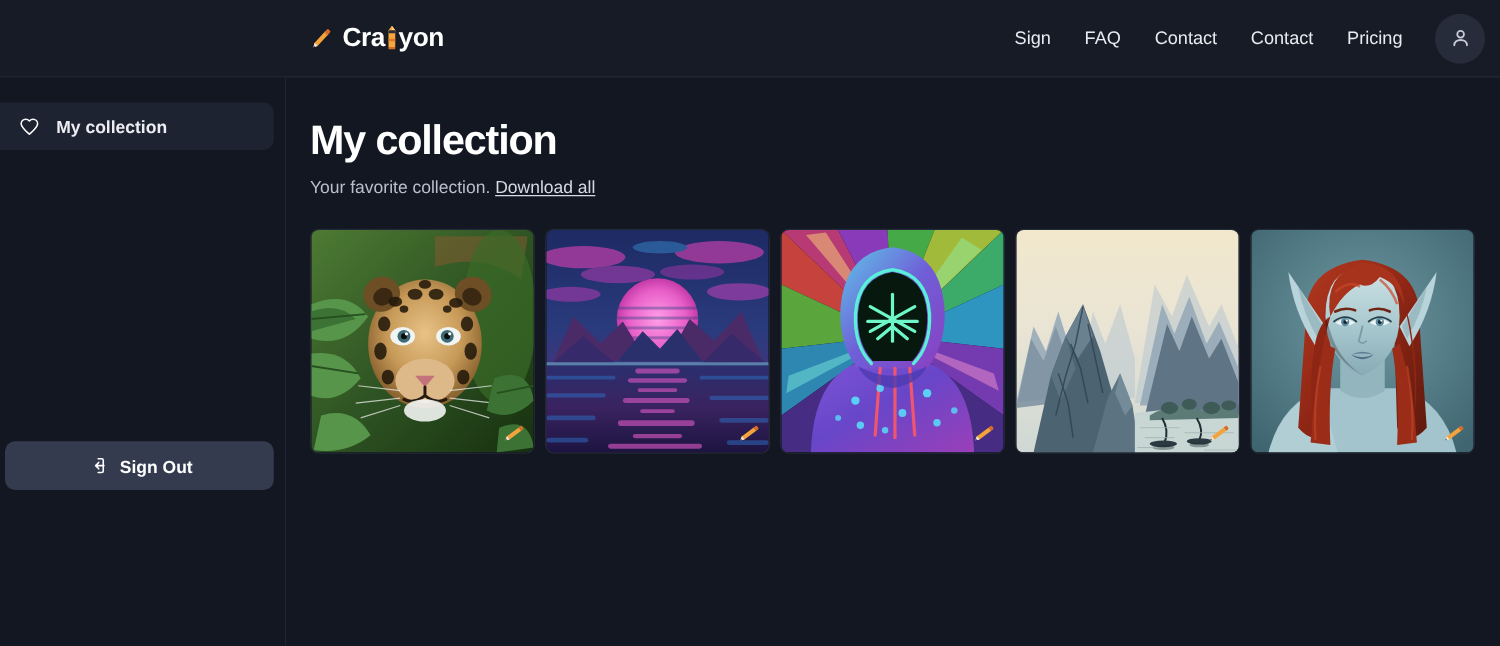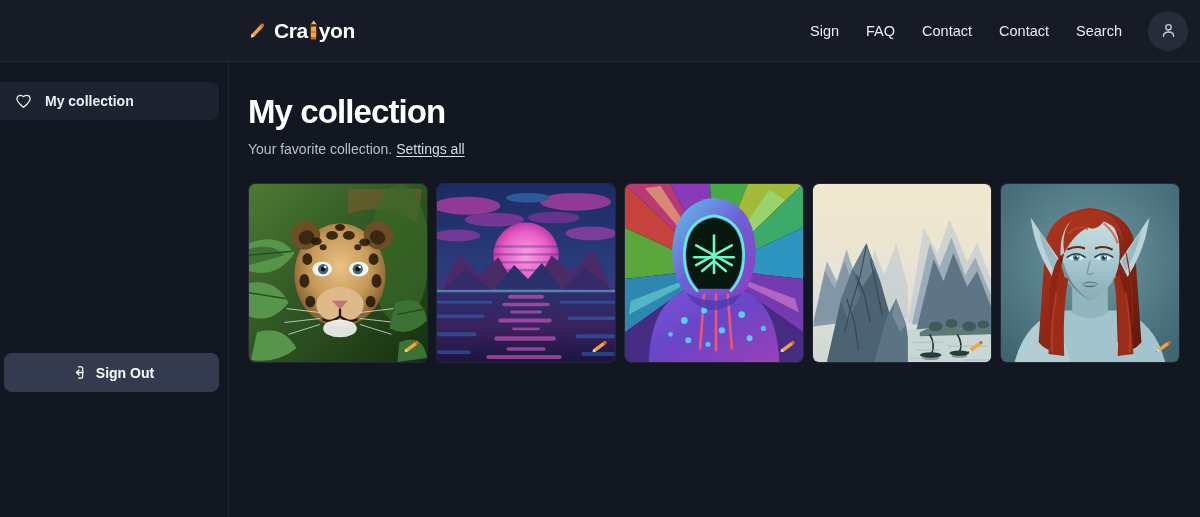--- a/index.html
+++ b/index.html
@@ -251,21 +251,21 @@
           </span>
           <span>yon</span>
         </span>
     </a>
 
     <nav class="nav">
       <a>Sign</a>
       <a>FAQ</a>
       <a>Contact</a>
       <a>Contact</a>
-      <a>Search</a>
+      <a>Pricing</a>
     </nav>
 
     <button class="avatar-btn">
       <svg width="19" height="19" viewBox="0 0 24 24">
         <circle cx="12" cy="8" r="3.4" fill="none" stroke="#c6cbd7" stroke-width="1.8"></circle>
         <path d="M5.6 19.2c0-3.5 2.9-5.3 6.4-5.3s6.4 1.8 6.4 5.3" fill="none" stroke="#c6cbd7" stroke-width="1.8" stroke-linecap="round"></path>
       </svg>
     </button>
   </header>
 
@@ -293,21 +293,21 @@
         </button>
       </div>
     </aside>
 
     <main class="main">
 
       <h1 class="page-title">My collection</h1>
 
       <p class="subtitle">
         <span>Your favorite collection.</span>
-        <a>Settings all</a>
+        <a>Download all</a>
       </p>
 
       <div class="gallery">
 
         <div class="card">
           <svg class="art" viewBox="0 0 180 180" preserveAspectRatio="xMidYMid slice">
             <defs>
               <linearGradient id="jg1" x1="0" y1="0" x2="1" y2="1">
                 <stop offset="0" stop-color="#4d7a33"></stop>
                   <stop offset="0.5" stop-color="#2f5423"></stop>

